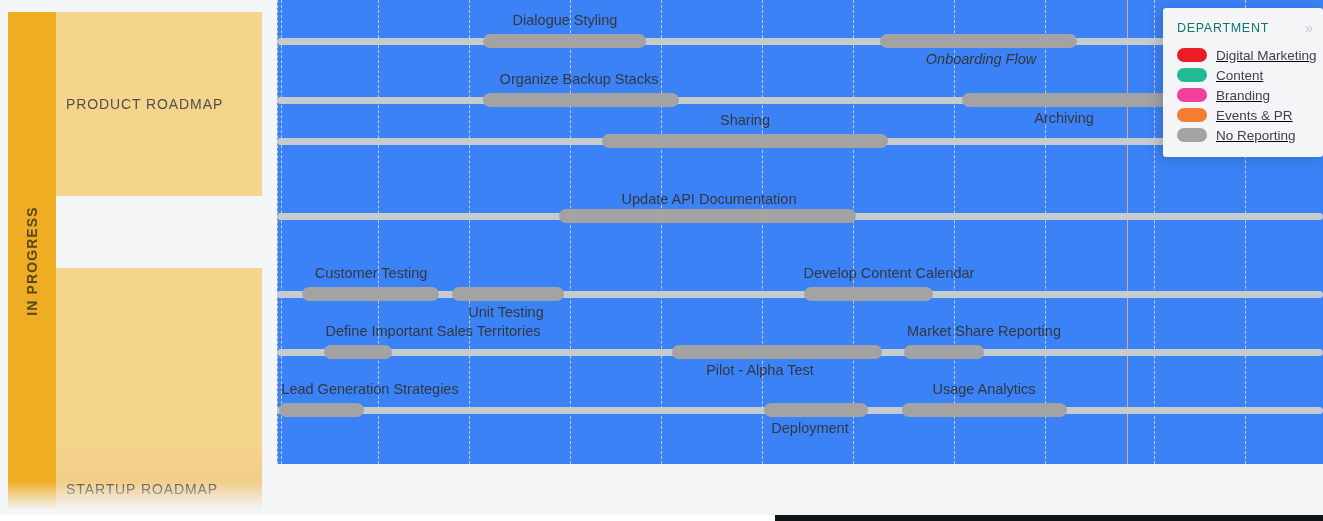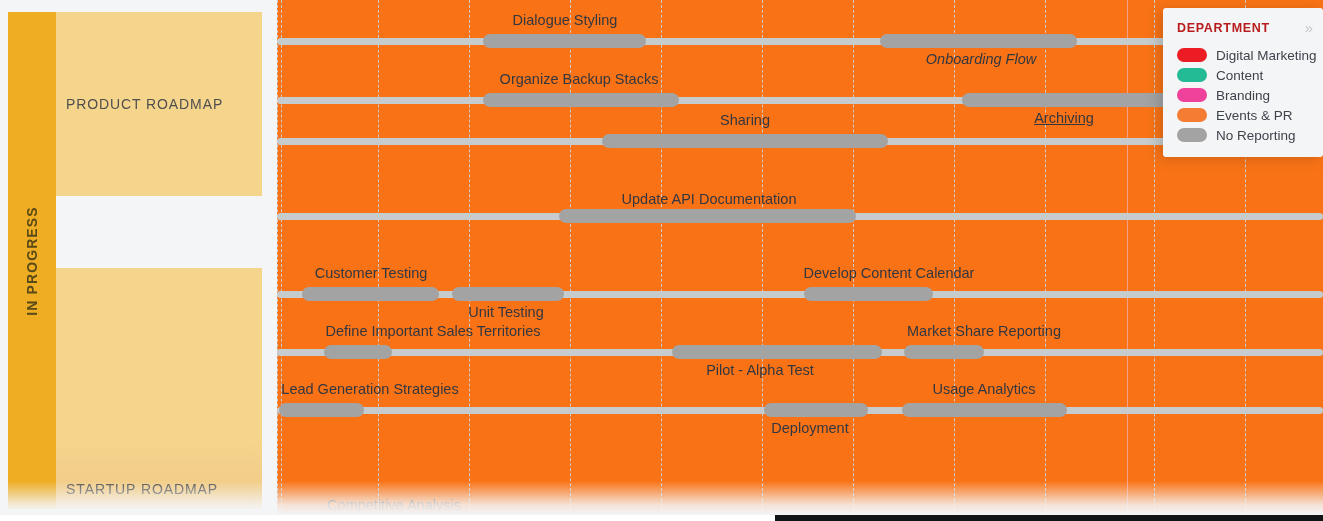--- a/index.html
+++ b/index.html
@@ -72,22 +72,22 @@
   }
   .gp-0 .group-panel-label { margin-top: 0px; }
   .gp-1 .group-panel-label { align-self: flex-end; margin-bottom: 12px; }
 
   
   #chart {
     position: absolute;
     left: 277px;
     top: 0;
     right: 0;
-    height: 521px;
-    background: #f97316;
+    height: 464px;
+    background: #3b82f6;
     overflow: hidden;
   }
   .gridlines { position: absolute; inset: 0; pointer-events: none; }
   .gridline {
     position: absolute;
     top: 0; bottom: 0;
     width: 1px;
     border-left: 1px dashed #c9ccd0;
   }
   .today-line {
@@ -133,34 +133,35 @@
     z-index: 40;
   }
   .legend-header {
     display: flex;
     align-items: center;
     justify-content: space-between;
     padding: 2px 10px 10px 14px;
   }
   .legend-title {
     font-size: 12.5px;
-    font-weight: bold;
+    font-weight: normal;
     letter-spacing: 0.7px;
-    color: #b91c1c;
+    color: #0f766e;
   }
   .legend-collapse {
     font-size: 15px;
     color: #c2c6cb;
     line-height: 1;
     cursor: pointer;
   }
   .legend-item {
     display: flex;
     align-items: center;
     padding: 2.5px 10px 2.5px 14px;
+    text-decoration: underline;
   }
   .legend-swatch {
     width: 30px; height: 14px;
     border-radius: 7px;
     flex: 0 0 auto;
     margin-right: 9px;
   }
   .legend-label {
     font-size: 13.5px;
     color: #3f434a;
@@ -231,21 +232,21 @@
           <div class="bar" style="left: 206px; width: 163px; top: 22px; background: rgb(163, 163, 163);"></div>
           <div class="bar-label" style="left: 288px; top: 0px;">Dialogue Styling</div>
           <div class="bar" style="left: 603px; width: 197px; top: 22px; background: rgb(163, 163, 163);"></div>
           <div class="bar-label" style="left: 704px; top: 39px; font-style: italic;">Onboarding Flow</div>
         </div>
         <div class="row" style="top: 71px;">
           <div class="track" style="top: 26px; background: rgb(198, 203, 205);"></div>
           <div class="bar" style="left: 206px; width: 196px; top: 22px; background: rgb(163, 163, 163);"></div>
           <div class="bar-label" style="left: 302px; top: 0px;">Organize Backup Stacks</div>
           <div class="bar" style="left: 685px; width: 361px; top: 22px; background: rgb(163, 163, 163);"></div>
-          <div class="bar-label" style="left: 787px; top: 39px; text-decoration: underline;">Archiving</div>
+          <div class="bar-label" style="left: 787px; top: 39px;">Archiving</div>
         </div>
         <div class="row" style="top: 112px;">
           <div class="track" style="top: 26px; background: rgb(198, 203, 205);"></div>
           <div class="bar" style="left: 325px; width: 286px; top: 22px; background: rgb(163, 163, 163);"></div>
           <div class="bar-label" style="left: 468px; top: 0px;">Sharing</div>
         </div>
         <div class="row" style="top: 187px;">
           <div class="track" style="top: 26px; background: rgb(198, 203, 205);"></div>
           <div class="bar" style="left: 282px; width: 297px; top: 22px; background: rgb(163, 163, 163);"></div>
           <div class="bar-label" style="left: 432px; top: 4px;">Update API Documentation</div>

